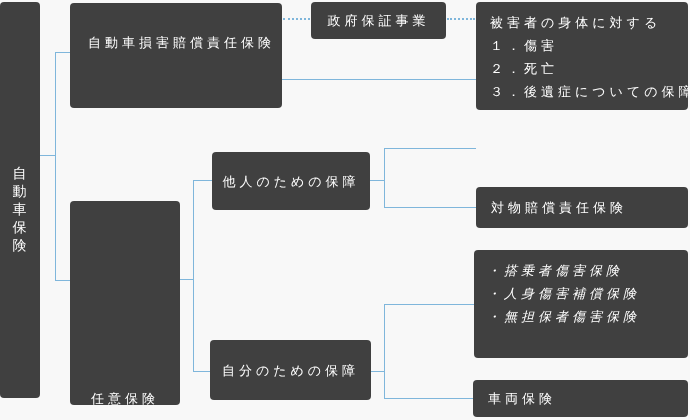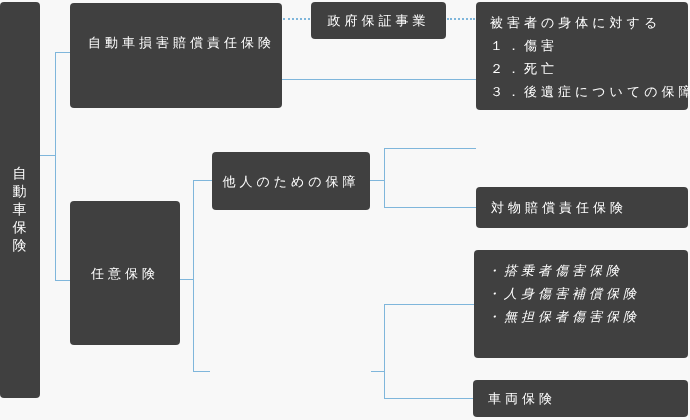--- a/index.html
+++ b/index.html
@@ -64,33 +64,36 @@
     <span>政府保証事業</span>
   </div>
 
   <div class="box multiline victim-text" style="left:476px;top:2px;width:212px;height:108px;">
     <div>被害者の身体に対する</div>
     <div>１．傷害</div>
     <div>２．死亡</div>
     <div>３．後遺症についての保障</div>
   </div>
 
-  <div class="box center" style="left:70px;top:201px;width:110px;height:144px;">
+  <div class="box center" style="left:70px;top:201px;width:110px;height:204px;align-items:flex-end;">
     <span>任意保険</span>
   </div>
 
   <div class="box center" style="left:212px;top:152px;width:158px;height:58px;">
     <span>他人のための保障</span>
   </div>
 
 
   <div class="box vcenter leftpad" style="left:476px;top:187px;width:212px;height:41px;">
     <span>対物賠償責任保険</span>
   </div>
 
+  <div class="box center" style="left:210px;top:340px;width:161px;height:60px;">
+    <span>自分のための保障</span>
+  </div>
 
   <div class="box multiline selflist-text" style="left:474px;top:250px;width:214px;height:108px;">
     <div>・搭乗者傷害保険</div>
     <div>・人身傷害補償保険</div>
     <div>・無担保者傷害保険</div>
   </div>
 
   <div class="box vcenter leftpad" style="left:473px;top:380px;width:215px;height:37px;">
     <span>車両保険</span>
   </div>

